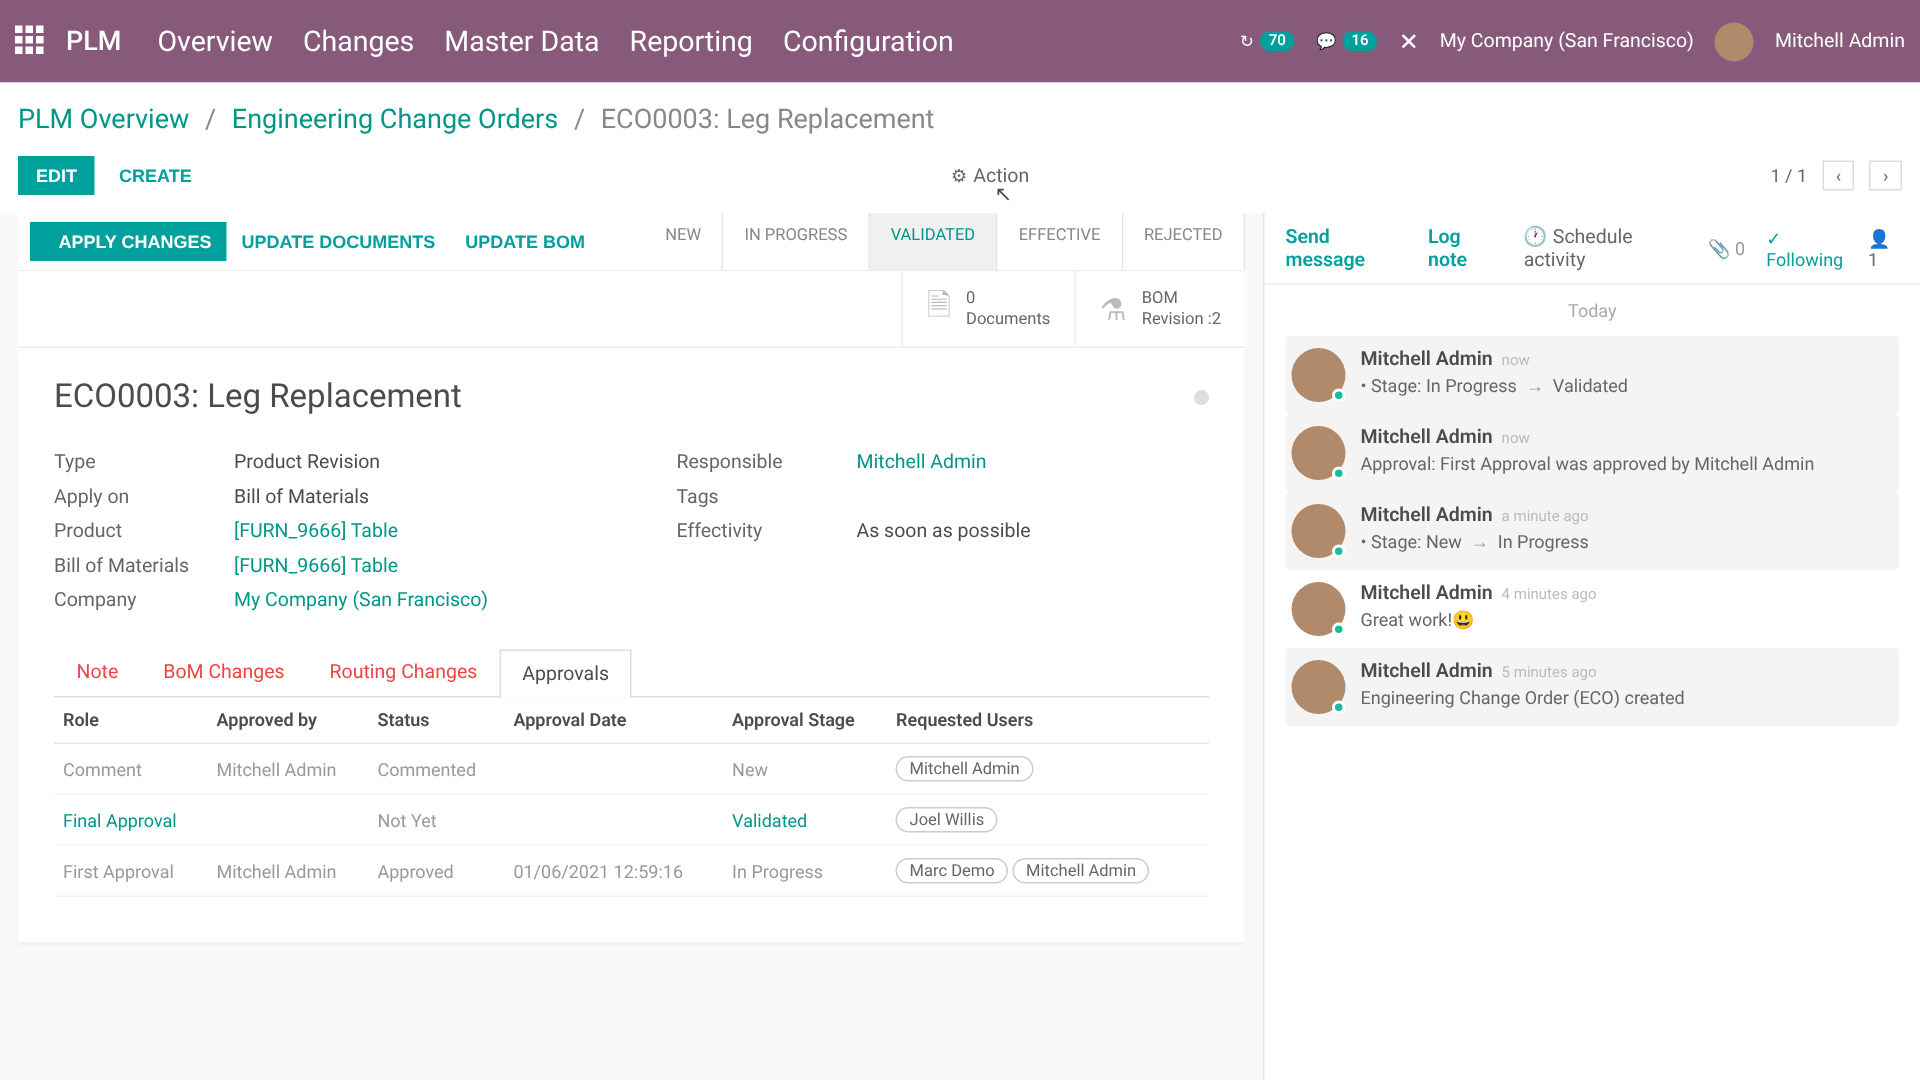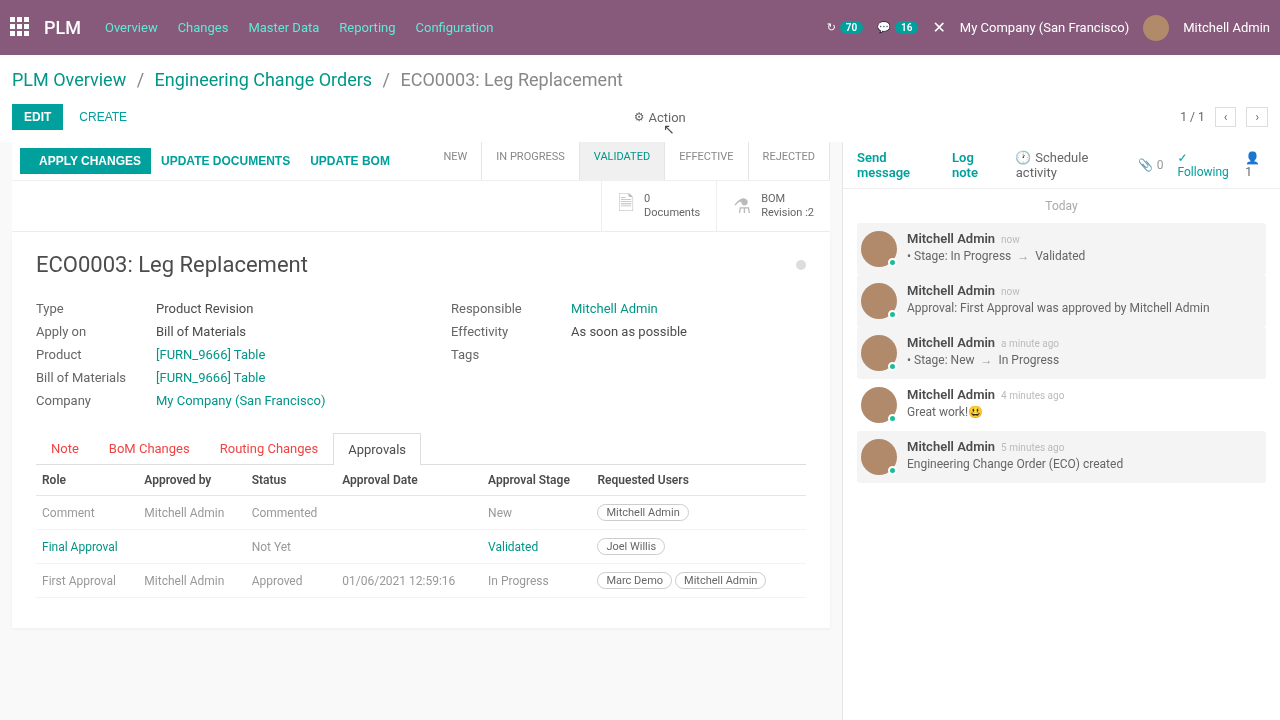--- a/index.html
+++ b/index.html
@@ -3,37 +3,37 @@
 <meta charset="utf-8">
 <style>
 * { box-sizing: border-box; margin: 0; padding: 0; }
 body { font-family: -apple-system, BlinkMacSystemFont, "Segoe UI", Roboto, sans-serif; font-size: 13px; color: #4c4c4c; background: #f9f9f9; }
 
 .topbar { background: #875a7b; height: 55px; display: flex; align-items: center; padding: 0 10px; color: #fff; }
 .apps-icon { width: 22px; height: 22px; display: grid; grid-template-columns: repeat(3,5px); grid-template-rows: repeat(3,5px); gap: 2px; margin-right: 12px; cursor: pointer; }
 .apps-icon span { background: #fff; width: 5px; height: 5px; }
 .app-title { font-size: 18px; font-weight: 500; margin-right: 24px; }
 .topnav { display: flex; gap: 20px; }
-.topnav-item { color: #5eead4; cursor: pointer; font-size: 13px; }
+.topnav-item { color: #ffffff; cursor: pointer; font-size: 19px; }
 .topbar-right { margin-left: auto; display: flex; align-items: center; gap: 14px; }
 .badge-pill { display: flex; align-items: center; gap: 4px; font-size: 11px; }
 .pill-circle { background: #00a09d; color: #fff; border-radius: 8px; padding: 1px 6px; font-size: 10px; font-weight: 600; }
 .close-x { cursor: pointer; font-size: 16px; }
 .company-name { font-size: 13px; }
 .avatar-small { width: 26px; height: 26px; border-radius: 50%; background: #b08a6b; }
 .user-name { font-size: 13px; }
 
 .breadcrumb-bar { background: #fff; padding: 14px 12px 8px; font-size: 18px; }
 .bc-link { color: #009688; cursor: pointer; }
 .bc-sep { color: #888; margin: 0 6px; }
 .bc-current { color: #888; }
 
 .control-row { background: #fff; padding: 6px 12px 12px; display: flex; align-items: center; }
 .btn-edit { background: #00a09d; color: #fff; border: none; padding: 6px 12px; font-weight: 600; cursor: pointer; font-size: 12px; }
-.btn-create { background: transparent; color: #00a09d; border: none; padding: 6px 12px; font-weight: 400; cursor: pointer; font-size: 12px; margin-left: 4px; }
+.btn-create { background: transparent; color: #00a09d; border: none; padding: 6px 12px; font-weight: 700; cursor: pointer; font-size: 12px; margin-left: 4px; }
 .action-dropdown { margin: 0 auto; color: #666; cursor: pointer; display: flex; align-items: center; gap: 4px; font-size: 13px; }
 .gear { font-size: 12px; }
 .pager { display: flex; align-items: center; gap: 10px; color: #666; font-size: 12px; }
 .pager-arrow { cursor: pointer; border: 1px solid #ddd; padding: 2px 8px; background: #fff; }
 
 .main-area { display: flex; }
 .form-area { flex: 1; padding: 0 12px 20px; }
 .chatter { width: 438px; background: #fff; border-left: 1px solid #e5e5e5; min-height: calc(100vh - 118px); }
 
 .status-row { background: #fff; display: flex; align-items: stretch; border-bottom: 1px solid #eee; }
@@ -216,26 +216,26 @@
               <div class="field-label">Company</div>
               <div class="field-val link">My Company (San Francisco)</div>
             </div>
         </div>
         <div class="field-col">
           <div class="field-row">
               <div class="field-label">Responsible</div>
               <div class="field-val link">Mitchell Admin</div>
             </div>
           <div class="field-row">
+              <div class="field-label">Tags</div>
+              <div class="field-val"></div>
+            </div>
+          <div class="field-row">
               <div class="field-label">Effectivity</div>
               <div class="field-val">As soon as possible</div>
-            </div>
-          <div class="field-row">
-              <div class="field-label">Tags</div>
-              <div class="field-val"></div>
             </div>
         </div>
       </div>
 
       <div class="tabs">
         <div class="tab">Note</div>
         <div class="tab">BoM Changes</div>
         <div class="tab">Routing Changes</div>
         <div class="tab active">Approvals</div>
       </div>

